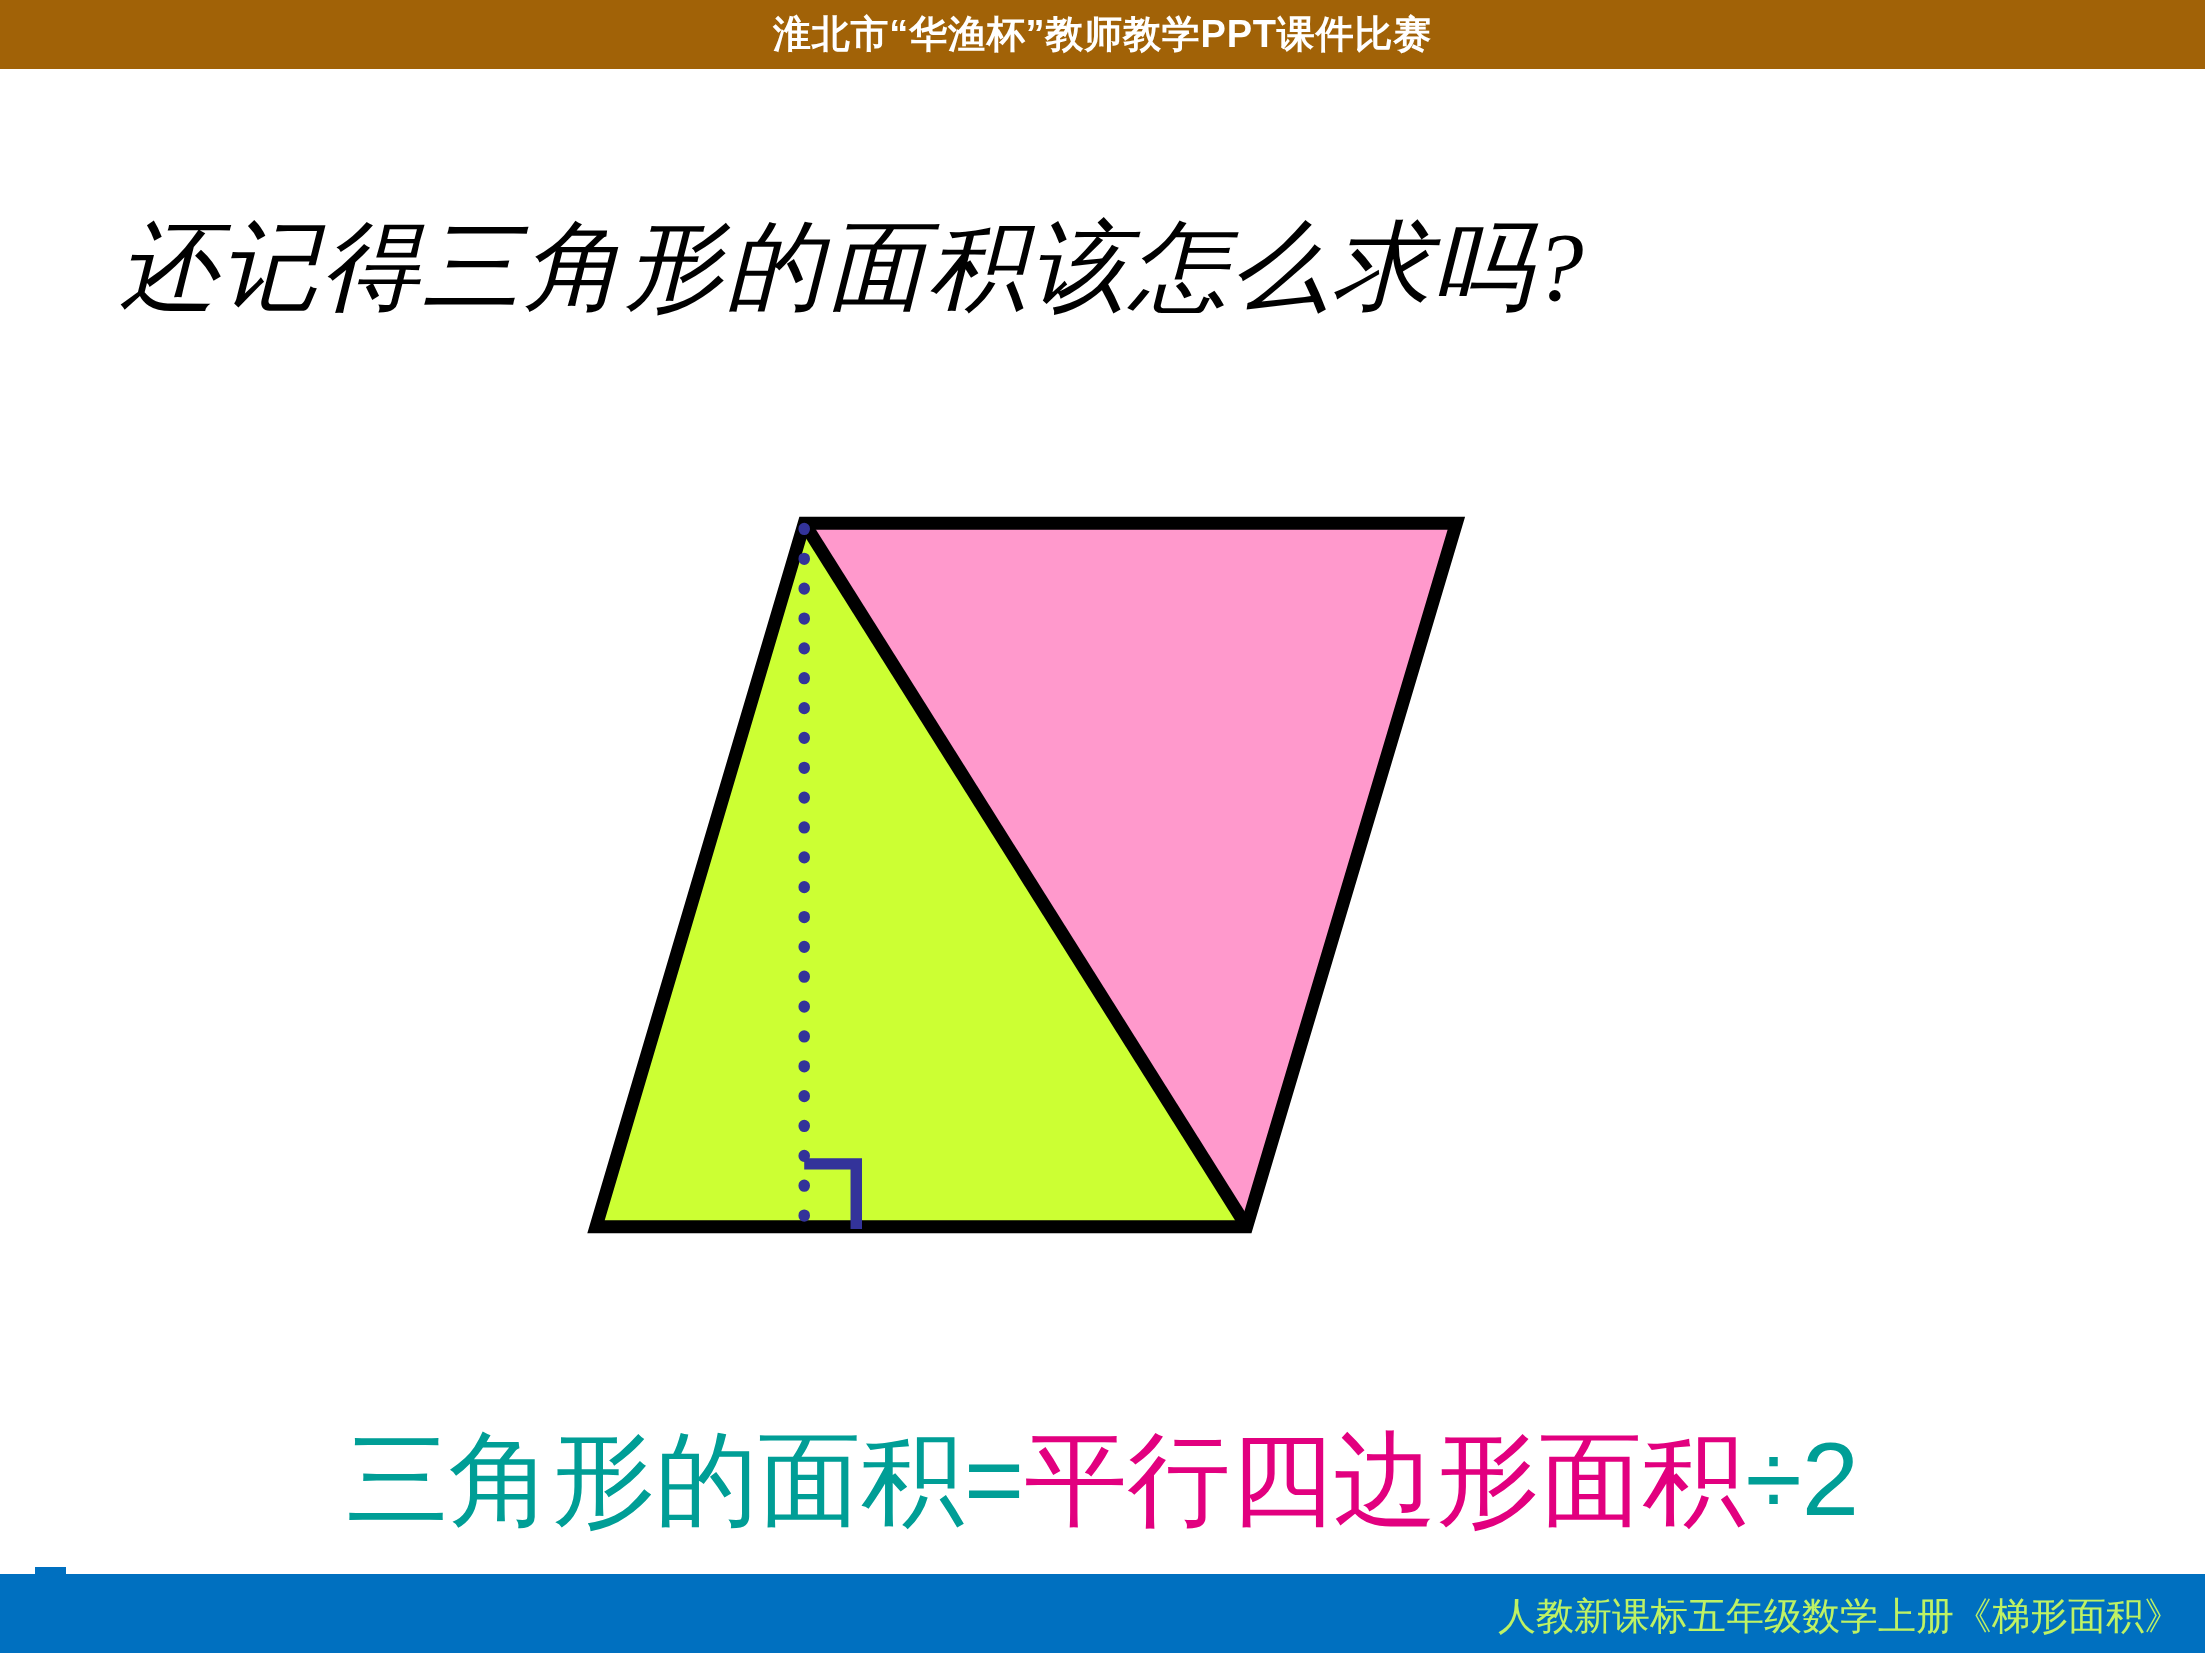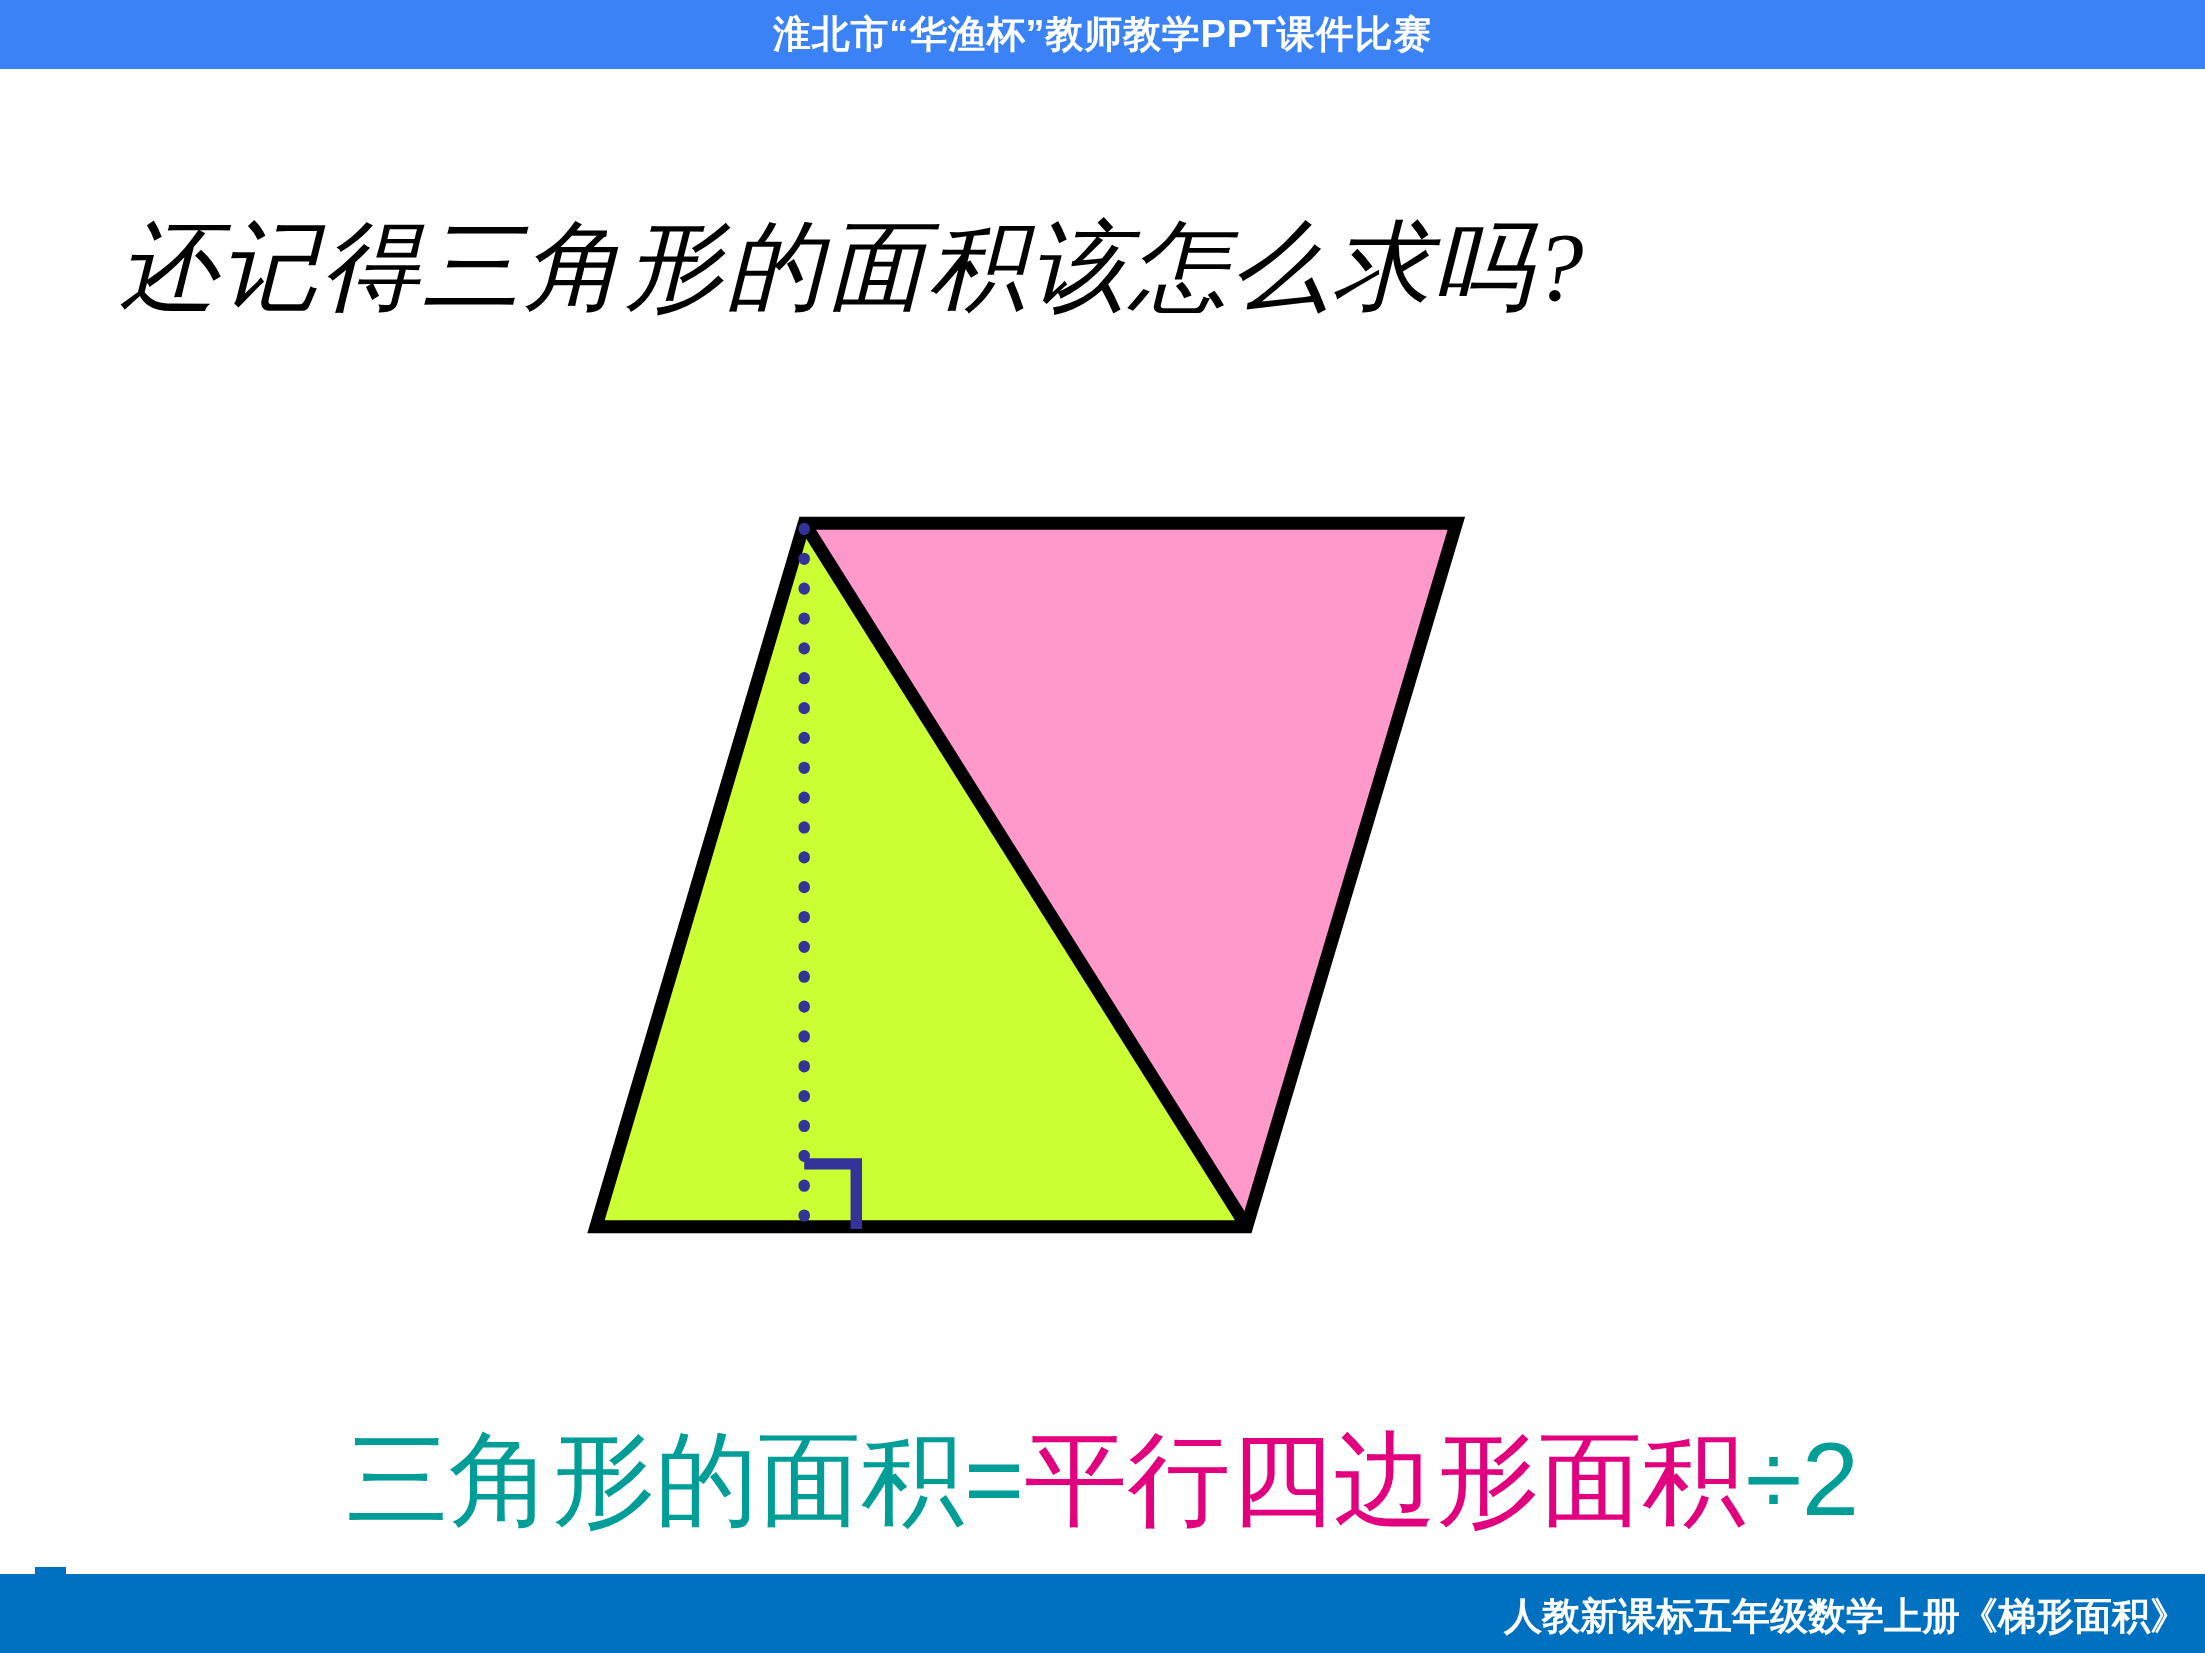--- a/index.html
+++ b/index.html
@@ -19,21 +19,21 @@
     overflow: hidden;
   }
 
   
   #header-bar {
     position: absolute;
     left: 0;
     top: 0;
     width: 2205px;
     height: 69px;
-    background: #3b82f6;
+    background: #a16207;
     display: flex;
     align-items: center;
     justify-content: center;
   }
   #header-title {
     color: #ffffff;
     font-size: 38px;
     font-weight: bold;
     letter-spacing: 0.8px;
     line-height: 1;
@@ -93,26 +93,26 @@
     left: 0;
     top: 1574px;
     width: 2205px;
     height: 80px;
     background: #0070c0;
     display: flex;
     align-items: center;
     justify-content: flex-end;
   }
   #footer-text {
-    color: #ffffff;
+    color: #bef264;
     font-size: 38px;
-    font-weight: bold;
+    font-weight: normal;
     line-height: 1;
     white-space: nowrap;
-    padding-right: 17px;
+    padding-right: 23px;
     font-family: "Liberation Sans", sans-serif;
     transform: translateY(1.5px);
   }
   #footer-notch {
     position: absolute;
     left: 35px;
     top: 1567px;
     width: 31px;
     height: 9.2px;
     background: #0070c0;

